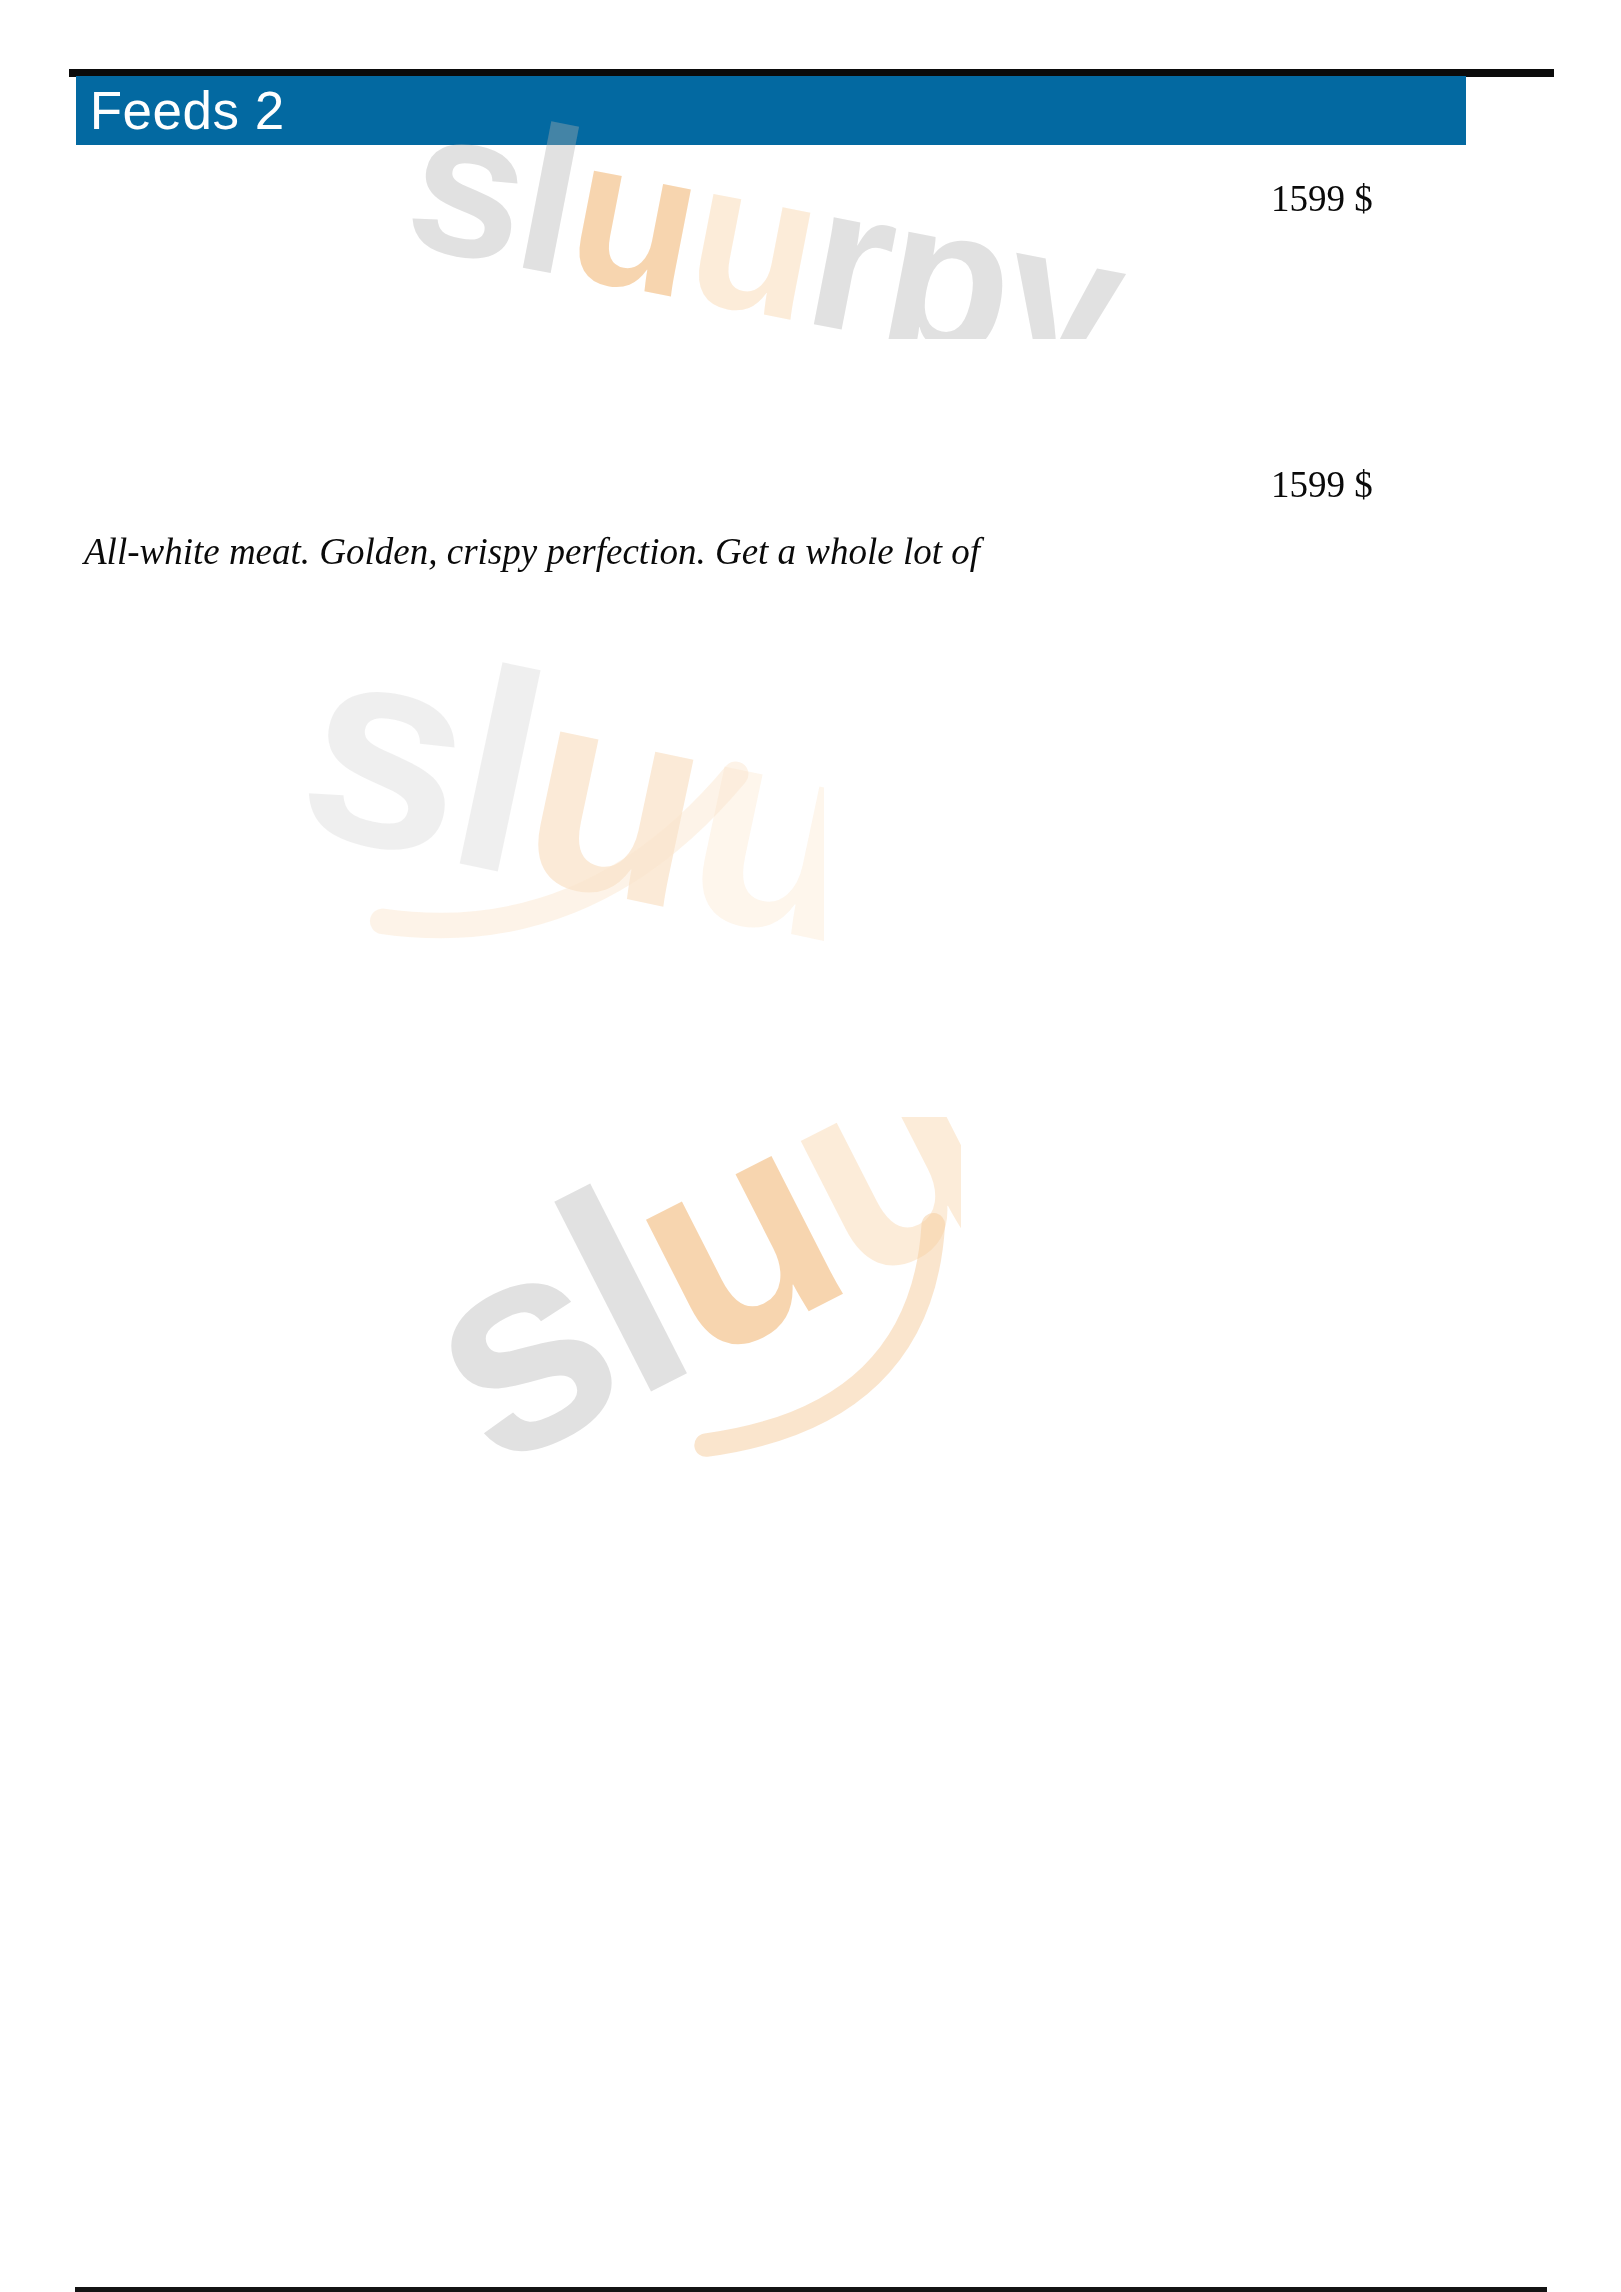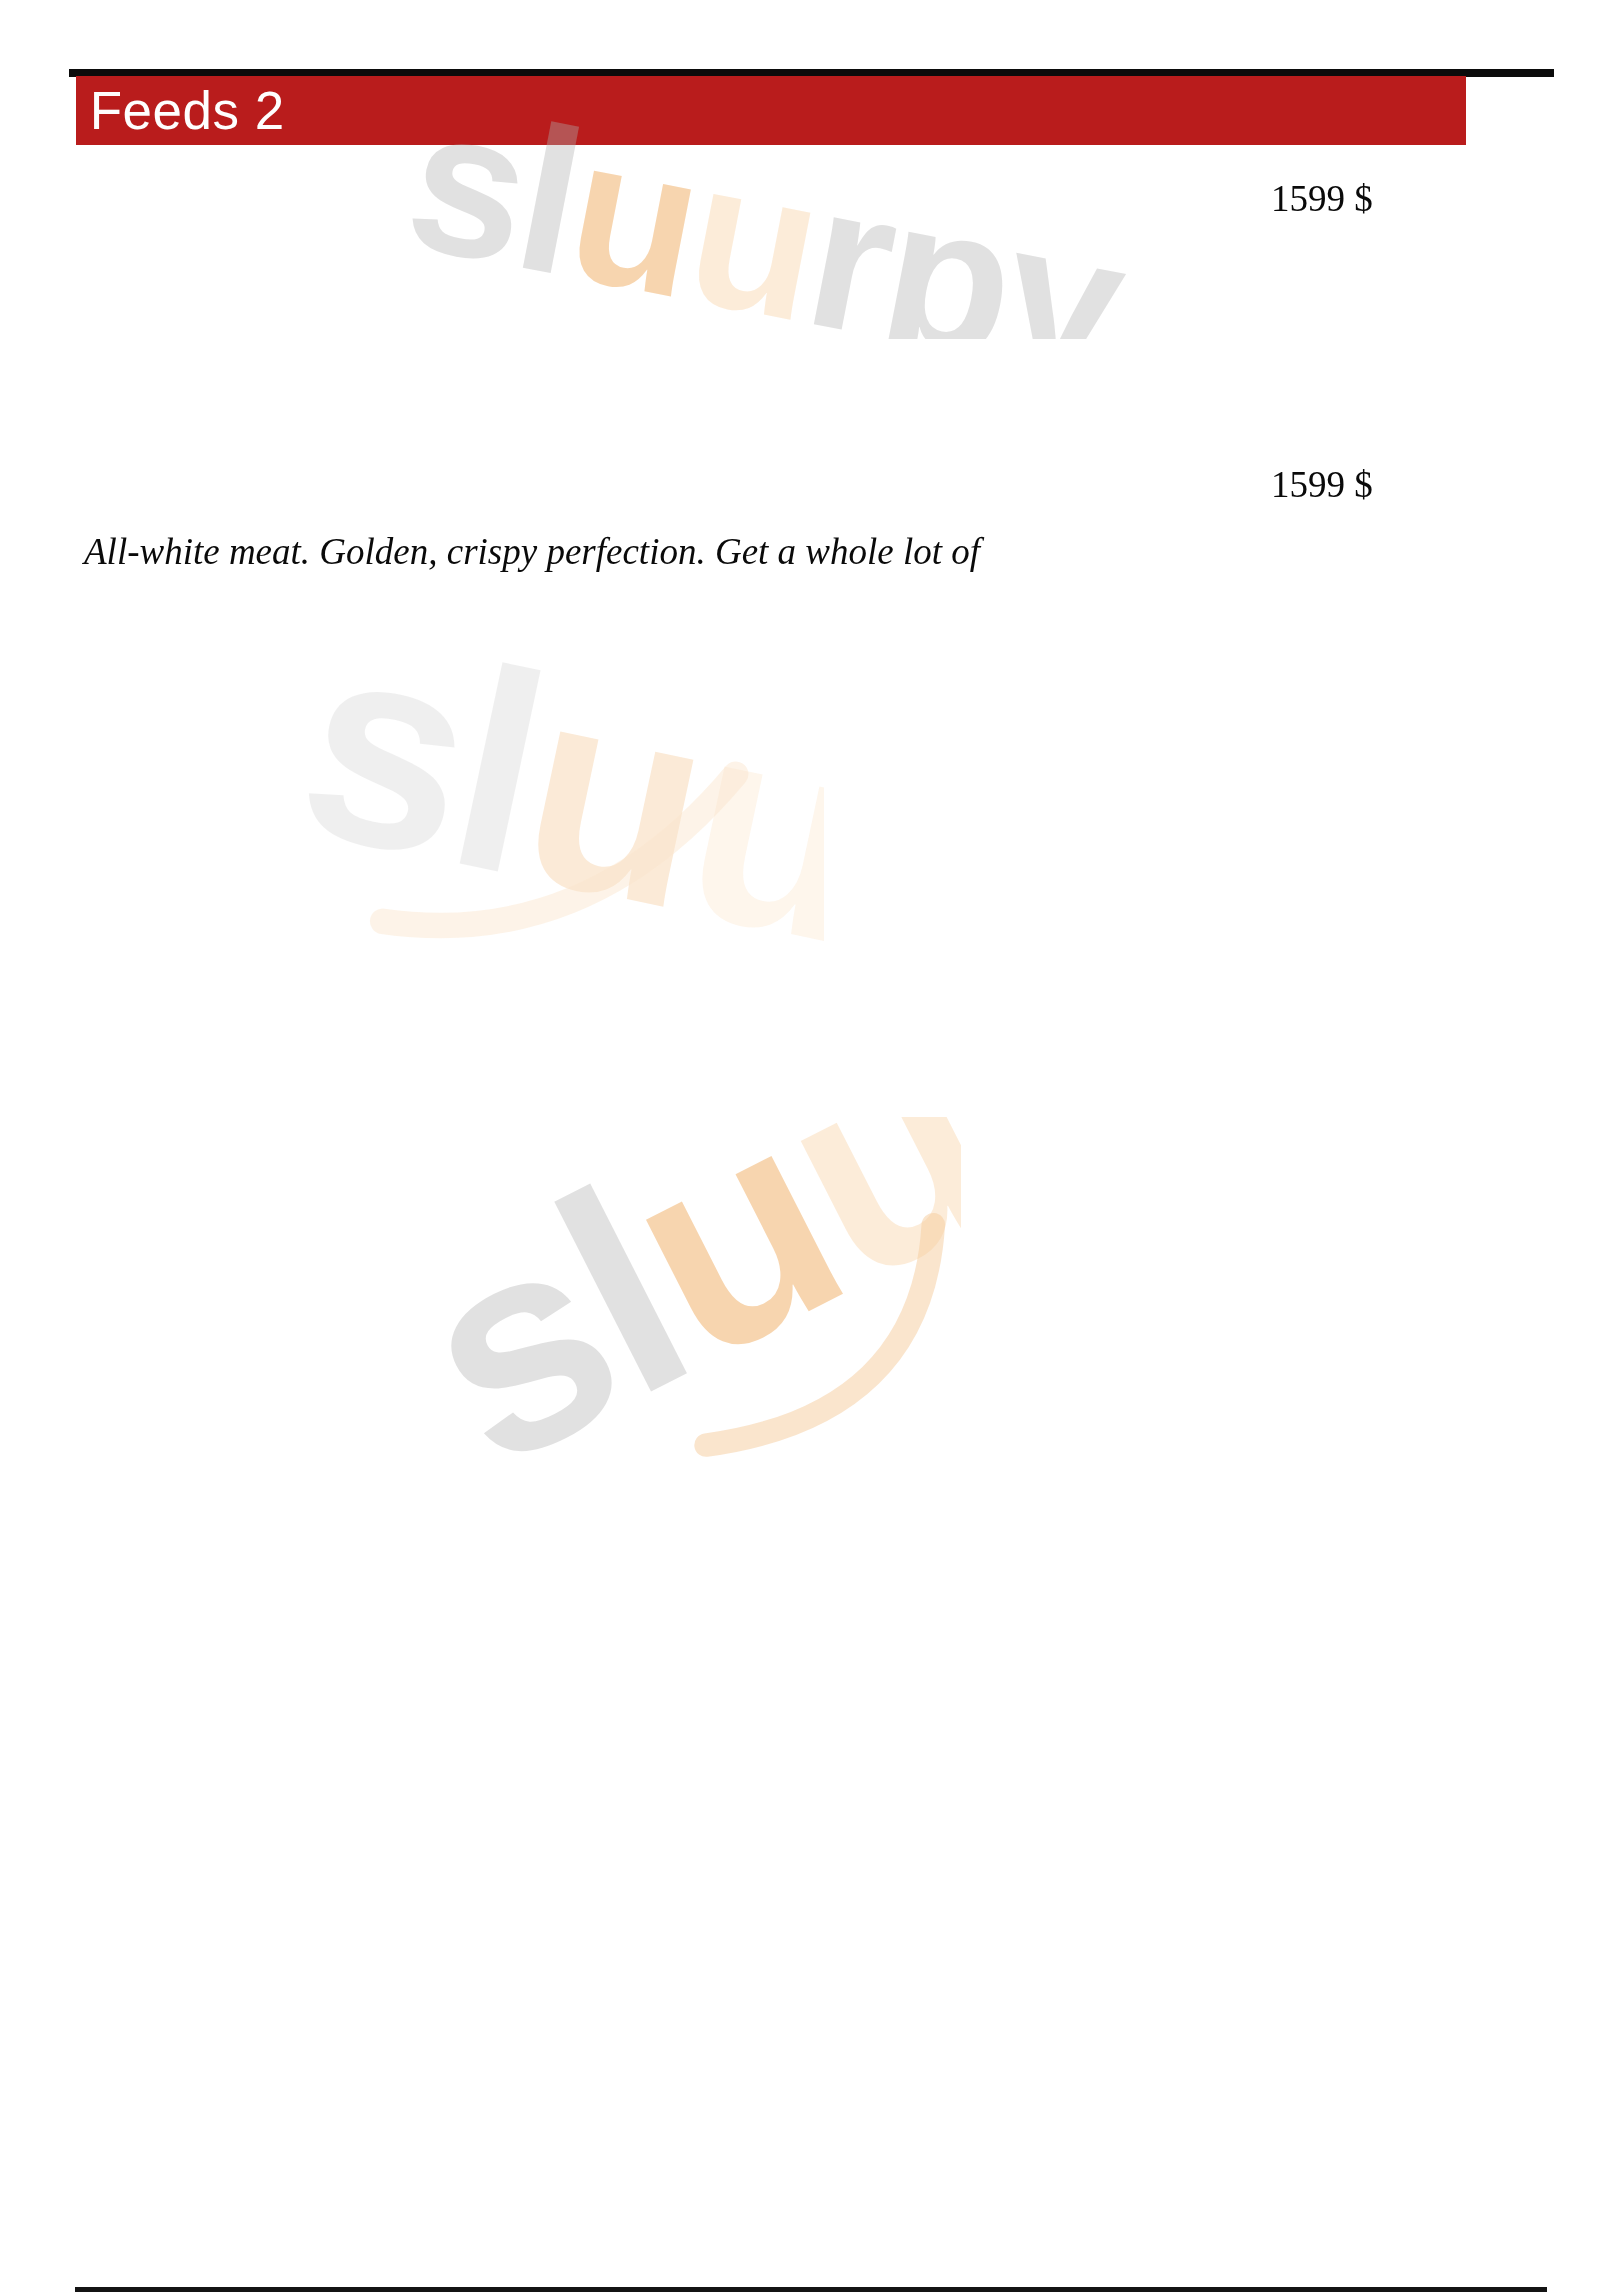--- a/index.html
+++ b/index.html
@@ -11,21 +11,21 @@
     font-family:"Liberation Serif", serif;
   }
 
   
   .top-rule{
     position:absolute;left:69px;top:69px;width:1485px;height:7.8px;
     background:#0b0b0b;
   }
   .section-bar{
     position:absolute;left:76px;top:76px;width:1390px;height:69px;
-    background:#b91c1c;
+    background:#0369a1;
   }
   .section-title{
     position:absolute;left:13.7px;top:0;height:69px;line-height:69px;
     font-family:"Liberation Sans", sans-serif;
     font-size:53px;font-weight:400;color:#fefefe;
     letter-spacing:0.5px;white-space:nowrap;
   }
 
   
   .item-name{

